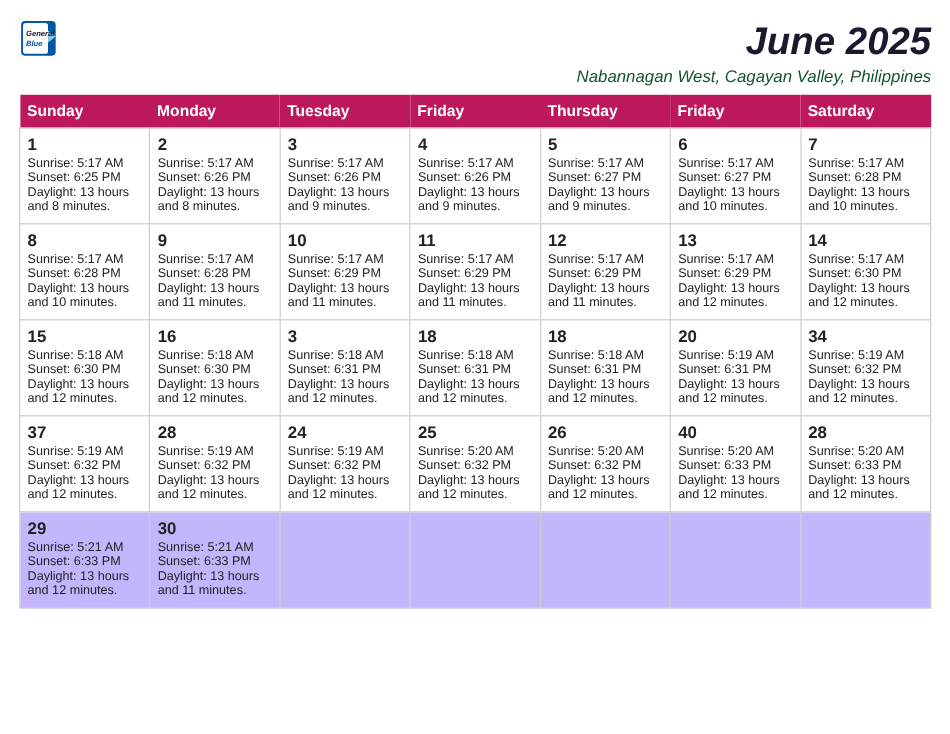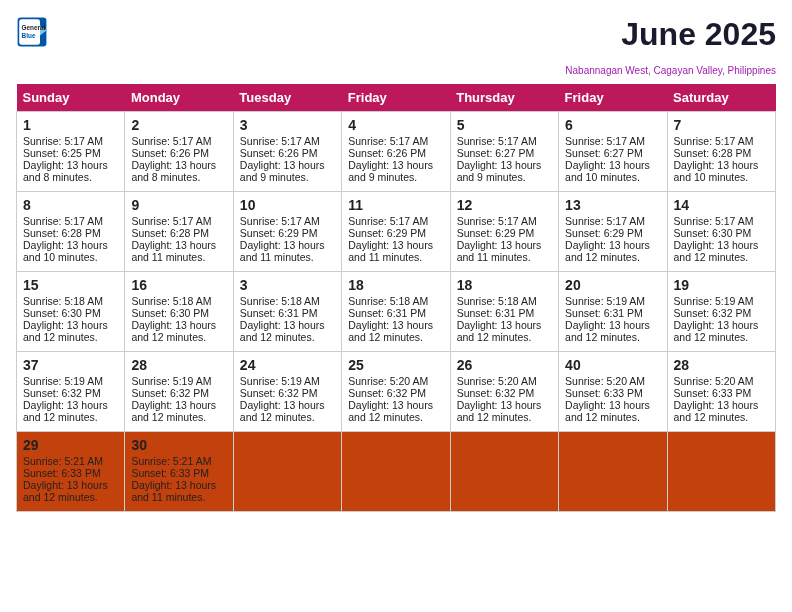--- a/index.html
+++ b/index.html
@@ -8,42 +8,43 @@
       background: #fff;
       width: 792px;
       min-height: 612px;
       padding: 16px;
     }
     .header-area {
       display: flex;
       justify-content: space-between;
       align-items: flex-start;
       margin-bottom: 4px;
+      font-style: italic;
     }
     .logo {
       display: flex;
       align-items: center;
       gap: 4px;
     }
     .logo-icon {
       width: 32px;
       height: 32px;
     }
     .title-area {
       text-align: right;
     }
     .month-title {
       font-size: 32px;
       font-weight: bold;
       color: #1a1a2e;
     }
     .location-title {
-      font-size: 10px;
-      color: #a21caf;
-      margin-top: 12px;
+      font-size: 14px;
+      color: #14532d;
+      margin-top: 2px;
     }
     table {
       width: 100%;
       border-collapse: collapse;
       margin-top: 8px;
     }
     th {
       background-color: #be185d;
       color: #fff;
       text-align: left;
@@ -55,21 +56,21 @@
       vertical-align: top;
       border: 1px solid #ccc;
       padding: 5px 6px;
       font-size: 10.5px;
       color: #222;
       width: 14.28%;
       height: 80px;
       background: #fff;
     }
     tr:last-child td {
-      background: #c2410c;
+      background: #c4b5fd;
     }
     .day-num {
       font-size: 14px;
       font-weight: bold;
       display: block;
       margin-bottom: 2px;
     }
     .empty {
       background: #f5f5f5;
       border: 1px solid #ccc;
@@ -229,21 +230,21 @@
         <span>Sunset: 6:31 PM</span><br>
         <span>Daylight: 13 hours and 12 minutes.</span>
       </td>
         <td>
         <span class="day-num">20</span>
         <span>Sunrise: 5:19 AM</span><br>
         <span>Sunset: 6:31 PM</span><br>
         <span>Daylight: 13 hours and 12 minutes.</span>
       </td>
         <td>
-        <span class="day-num">19</span>
+        <span class="day-num">34</span>
         <span>Sunrise: 5:19 AM</span><br>
         <span>Sunset: 6:32 PM</span><br>
         <span>Daylight: 13 hours and 12 minutes.</span>
       </td>
       </tr>
       <tr>
         <td>
         <span class="day-num">37</span>
         <span>Sunrise: 5:19 AM</span><br>
         <span>Sunset: 6:32 PM</span><br>

